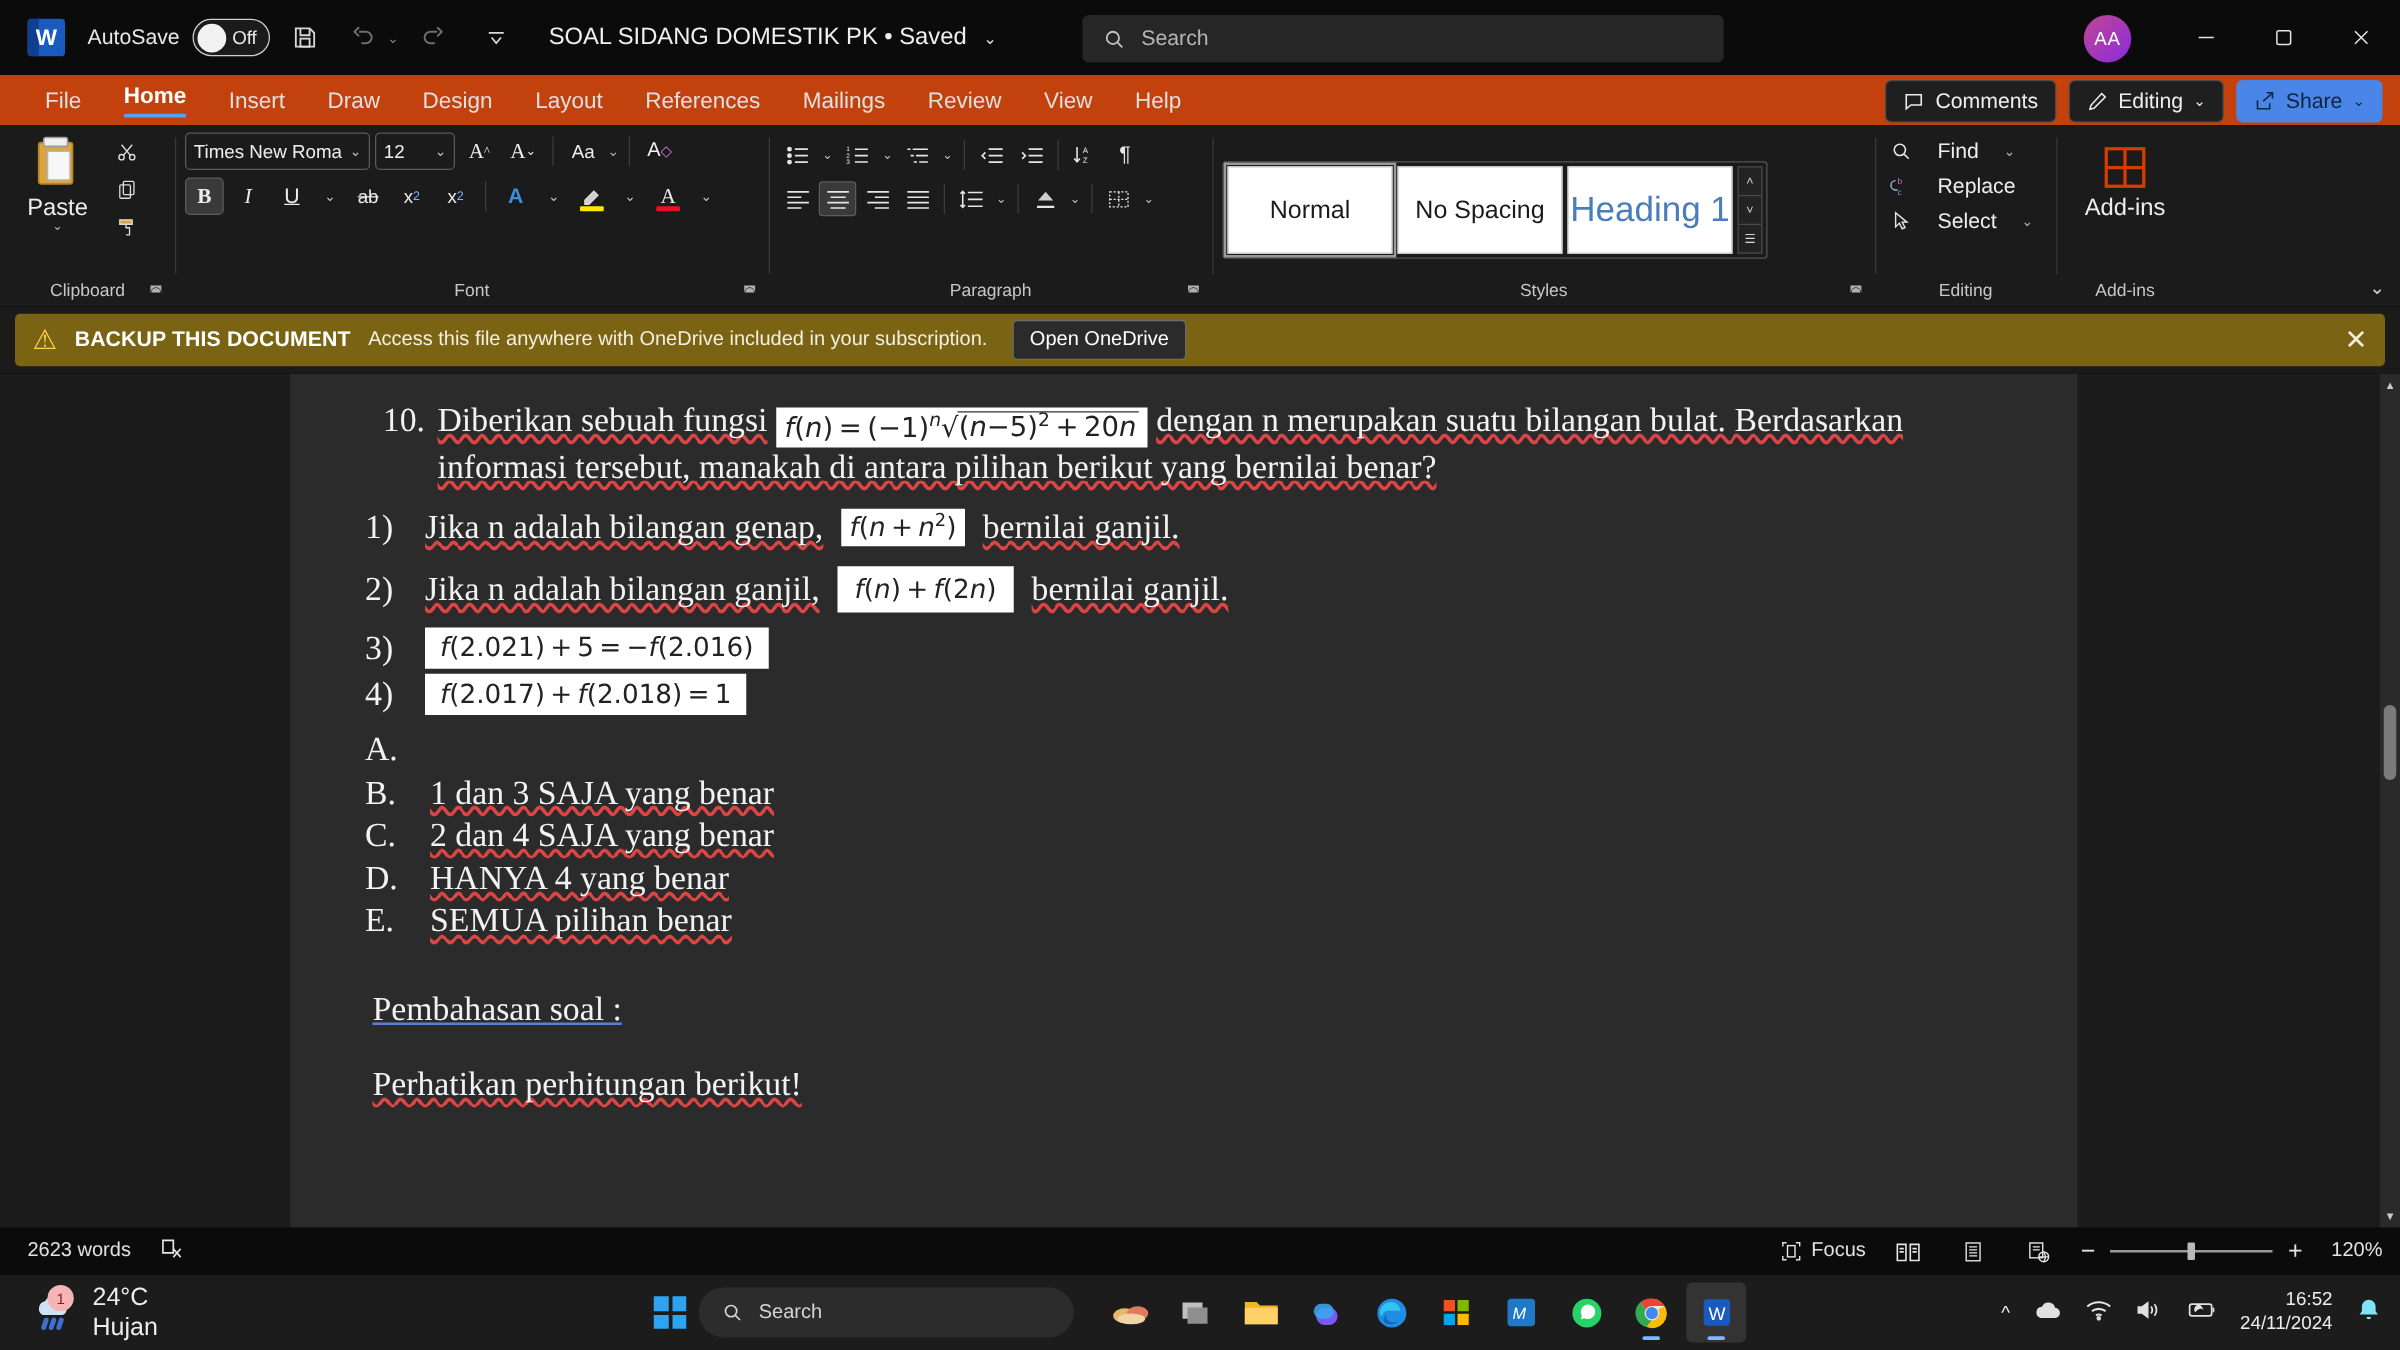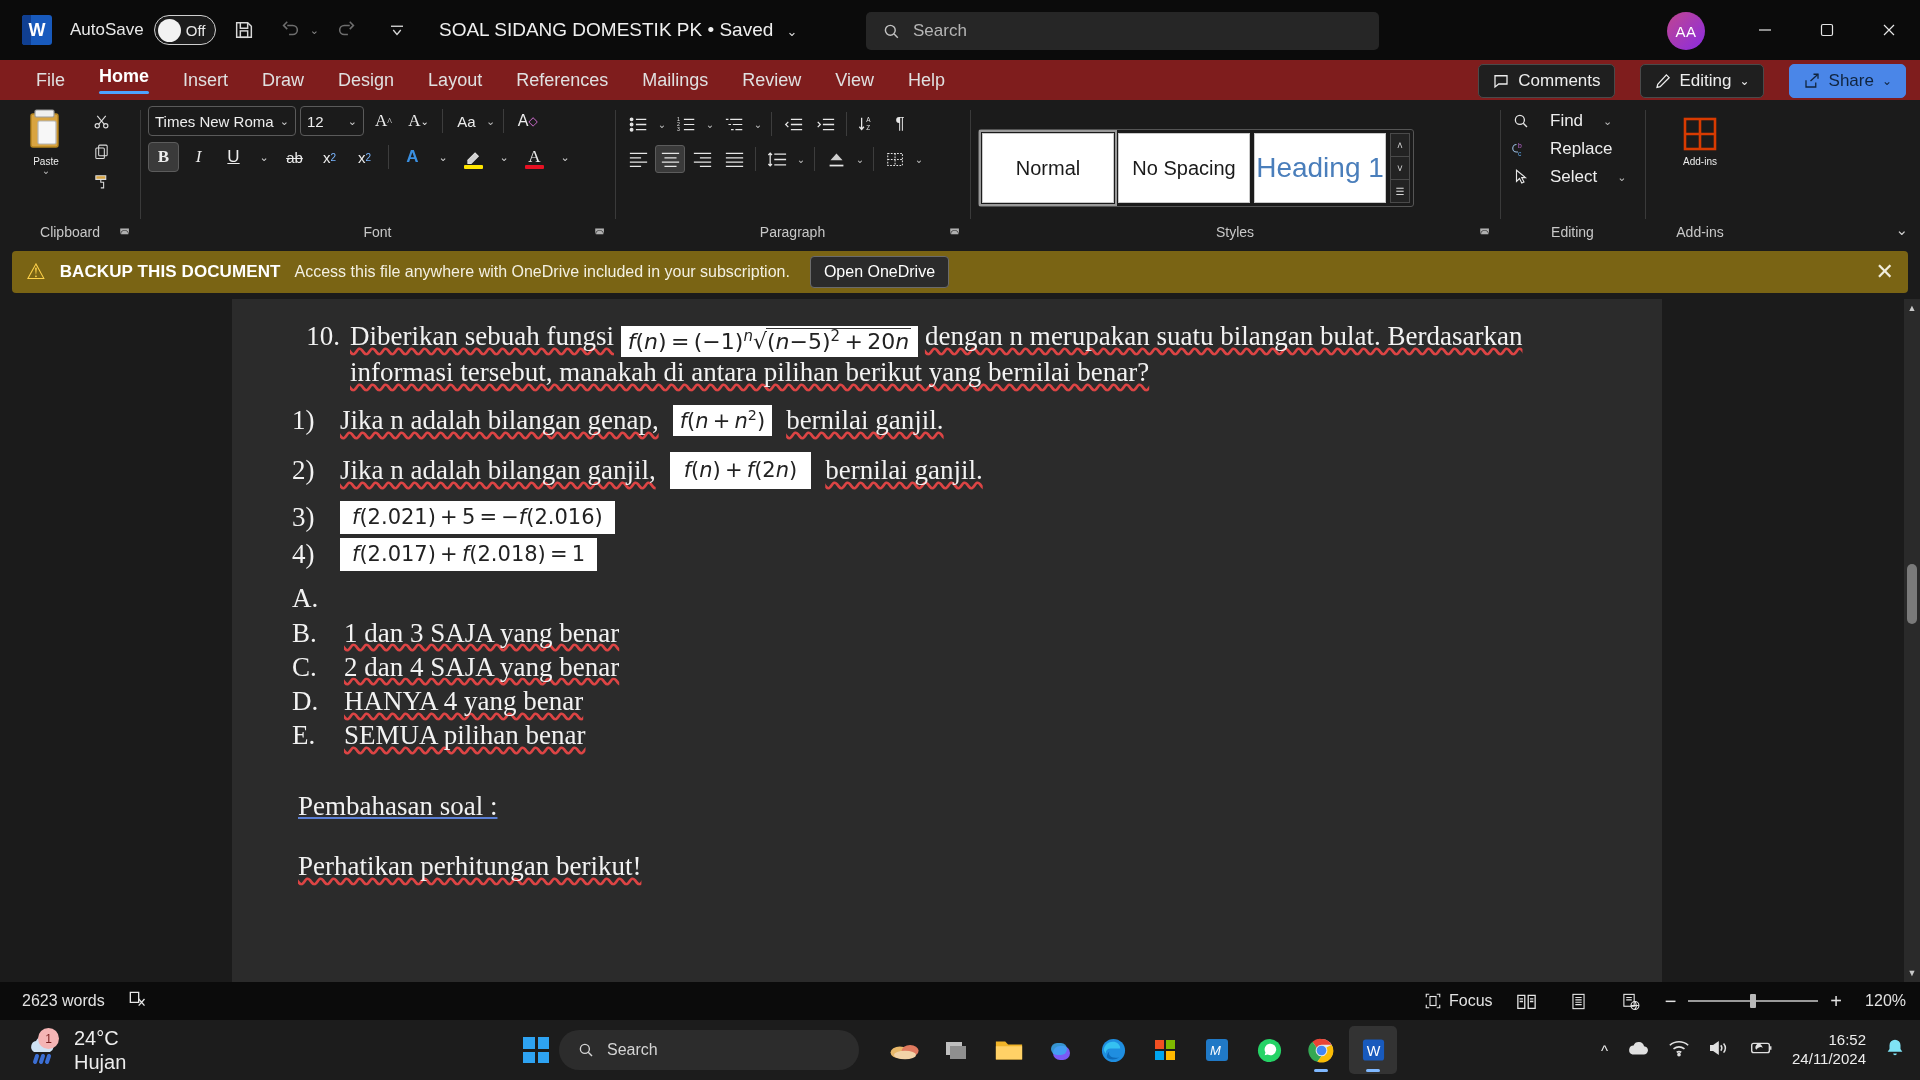--- a/index.html
+++ b/index.html
@@ -52,46 +52,46 @@
   .searchbox .ph { color:#b5b5b5; font-size:17px; }
   .avatar {
     position:absolute; right: 215px; top: 12px; width:38px; height:38px; border-radius:50%;
     background: linear-gradient(135deg,#c0468f,#8a2be2); color:#fff; font-size:15px;
     display:flex; align-items:center; justify-content:center; letter-spacing:.5px;
   }
   .wincontrols { position:absolute; right:0; top:0; height:60px; display:flex; }
   .wc { width: 62px; height: 60px; display:flex; align-items:center; justify-content:center; color:#e6e6e6; }
 
   
-  .tabsrow { height: 40px; background:#7f1d1d; display:flex; align-items:center; padding-left: 22px; position:relative; flex:none; }
+  .tabsrow { height: 40px; background:#c2410c; display:flex; align-items:center; padding-left: 22px; position:relative; flex:none; }
   .tab { color:#e0e0e0; font-size:18px; padding: 4px 14px; margin-right: 6px; border-radius:4px; cursor:pointer; white-space:nowrap;}
   .tab.active { font-weight:bold; color:#ffffff; }
   .tab.active::after{
     content:""; display:block; height:2.5px; background:#4da3ff; border-radius:2px; margin-top:4px;
   }
-  .tabs-right { position:absolute; right: 14px; top:4px; display:flex; align-items:center; gap:25px; }
+  .tabs-right { position:absolute; right: 14px; top:4px; display:flex; align-items:center; gap:10px; }
   .pill {
     height:34px; border-radius:5px; border:1px solid #4a4a4a; background:#1f1f1f;
     display:flex; align-items:center; gap:8px; padding: 0 13px; color:#ededed; font-size:17px; cursor:pointer;
   }
   .pill.share { background:#4a86e8; border-color:#4a86e8; color:#10243e; font-weight:500; }
   .pill .chev { font-size:12px; }
 
   
   .ribbon { height: 145px; background:#1b1b1b; display:flex; align-items:stretch; flex:none; position:relative; }
   .grp { display:flex; flex-direction:column; justify-content:space-between; padding: 6px 8px 2px 8px; position:relative; }
   .grp + .grp::before {
     content:""; position:absolute; left:0; top:10px; bottom:26px; width:1px; background:#3a3a3a;
   }
   .grp-label { text-align:center; color:#c8c8c8; font-size:14px; padding-bottom:3px; position:relative; }
   .grp-label .dlg { position:absolute; right:2px; bottom:3px; color:#b0b0b0; font-size:11px; }
   .grp-body { display:flex; align-items:flex-start; gap: 2px; flex:1; }
 
   .bigbtn { display:flex; flex-direction:column; align-items:center; justify-content:flex-start; width:76px; padding-top:2px; color:#ededed; cursor:pointer;}
-  .bigbtn .lbl { font-size:10px; margin-top:2px; }
+  .bigbtn .lbl { font-size:19px; margin-top:2px; }
   .bigbtn .chev { font-size:10px; color:#bbb; line-height:8px;}
 
   .smallcol { display:flex; flex-direction:column; gap:4px; padding-top:2px; }
   .sicon { width:30px; height:26px; display:flex; align-items:center; justify-content:center; color:#e2e2e2; border-radius:3px; cursor:pointer;}
 
   .fontrows { display:flex; flex-direction:column; gap:6px; }
   .fr { display:flex; align-items:center; gap:4px; }
   .combo {
     height:30px; border:1px solid #5a5a5a; border-radius:4px; background:#1b1b1b;
     display:flex; align-items:center; padding:0 6px; color:#ededed; font-size:15px; gap:6px; cursor:pointer;

